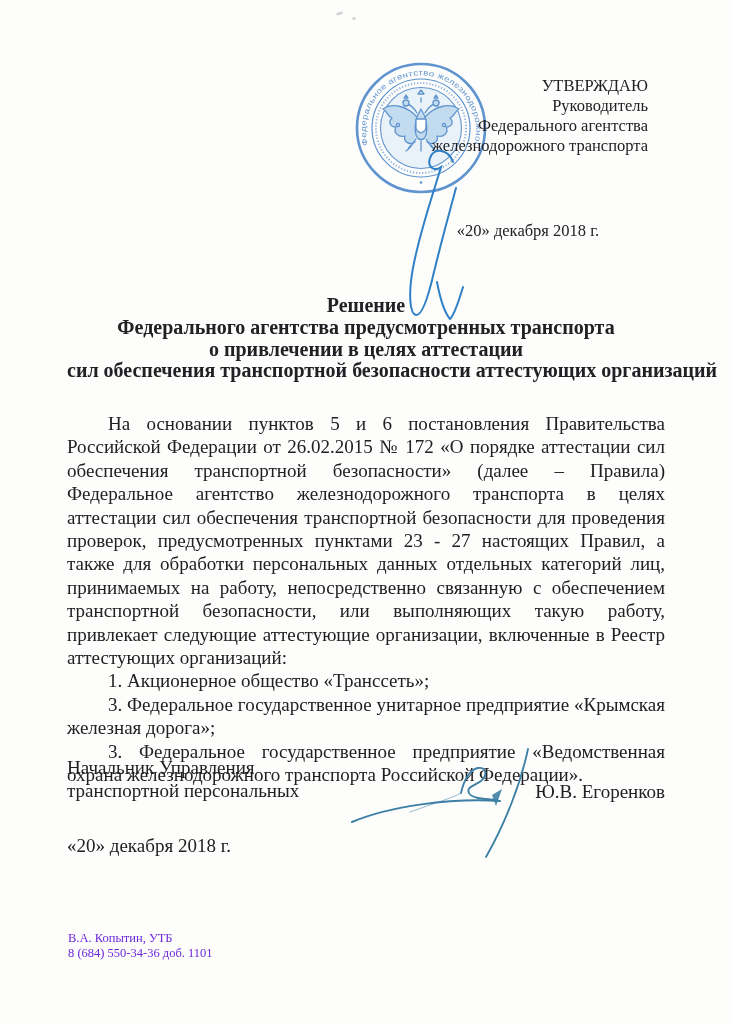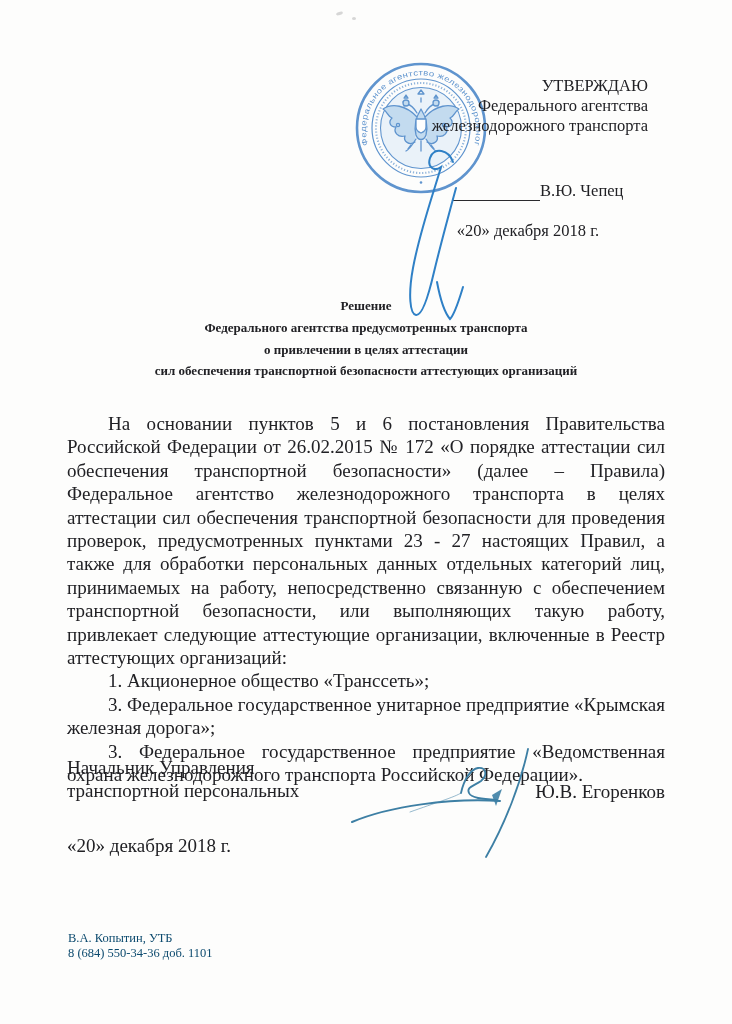--- a/index.html
+++ b/index.html
@@ -33,35 +33,35 @@
     font-size:16.5px;display:flex;align-items:flex-end;white-space:nowrap;
   }
   .sig-underline{display:inline-block;width:88px;height:17px;border-bottom:1.5px solid #2a2a2e;}
   .approval-date{
     position:absolute;left:408px;top:221px;width:240px;z-index:2;
     text-align:center;font-size:16.5px;white-space:nowrap;
   }
   
   .title{
     position:absolute;left:67px;top:295px;width:598px;
-    text-align:center;font-weight:bold;font-size:13px;line-height:21.8px;
+    text-align:center;font-weight:bold;font-size:20px;line-height:21.8px;
   }
   .title div{white-space:nowrap;}
   
   .body-text{
     position:absolute;left:67px;top:412px;width:598px;
     font-size:19px;line-height:23.4px;text-align:justify;
   }
   .body-text p{margin:0;text-indent:41px;}
   
   .signoff-left{position:absolute;left:67px;top:756px;font-size:19px;line-height:23.4px;}
   .signoff-name{position:absolute;right:67px;top:781px;font-size:19px;white-space:nowrap;margin-left:47px;}
   .signoff-date{position:absolute;left:67px;top:835px;font-size:19px;white-space:nowrap;}
   
-  .footer{position:absolute;left:68px;top:931px;font-size:12.5px;line-height:14.5px;color:#0c4a6e;}
+  .footer{position:absolute;left:68px;top:931px;font-size:12.5px;line-height:14.5px;color:#6d28d9;}
 </style>
 </head>
 <body>
 
 <div class="page">
 
   <div class="speck s1"></div>
   <div class="speck s2"></div>
 
   <svg class="stamp" viewBox="0 0 134 134">
@@ -94,26 +94,23 @@
 
   <svg class="sig-svg sig-chepets" viewBox="378 138 104 192">
     <g stroke="#2f80c6" fill="none" stroke-width="2" stroke-linecap="round">
       <path d="M 453,162 C 449,150 434,146 430,158 C 427,167 434,172 441,167 C 436,185 420,230 413,268 C 408,295 410,314 416,315 C 422,316 428,298 434,272 C 441,243 450,210 456,188"></path>
       <path d="M 437,282 C 440,298 444,312 450,319 C 455,314 459,300 463,287"></path>
     </g>
   </svg>
 
   <div class="approval">
     <div>УТВЕРЖДАЮ</div>
+    <div>Руководитель</div>
     <div>Федерального агентства</div>
     <div>железнодорожного транспорта</div>
-  </div>
-  <div class="sig-row">
-    <span class="sig-underline"></span>
-    <span>В.Ю. Чепец</span>
   </div>
   <div class="approval-date">«20» декабря 2018 г.</div>
 
   <div class="title">
     <div>Решение</div>
     <div>Федерального агентства предусмотренных транспорта</div>
     <div>о привлечении в целях аттестации</div>
     <div>сил обеспечения транспортной безопасности аттестующих организаций</div>
   </div>
 

